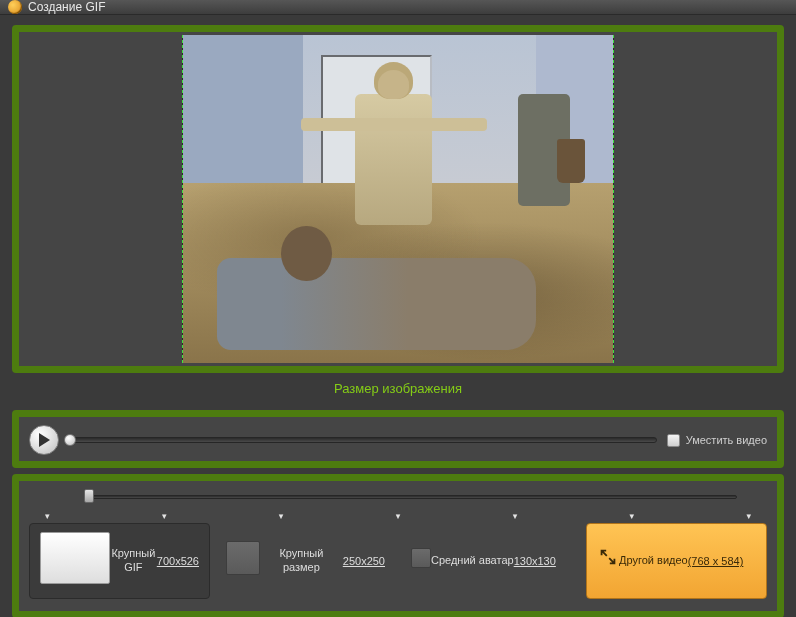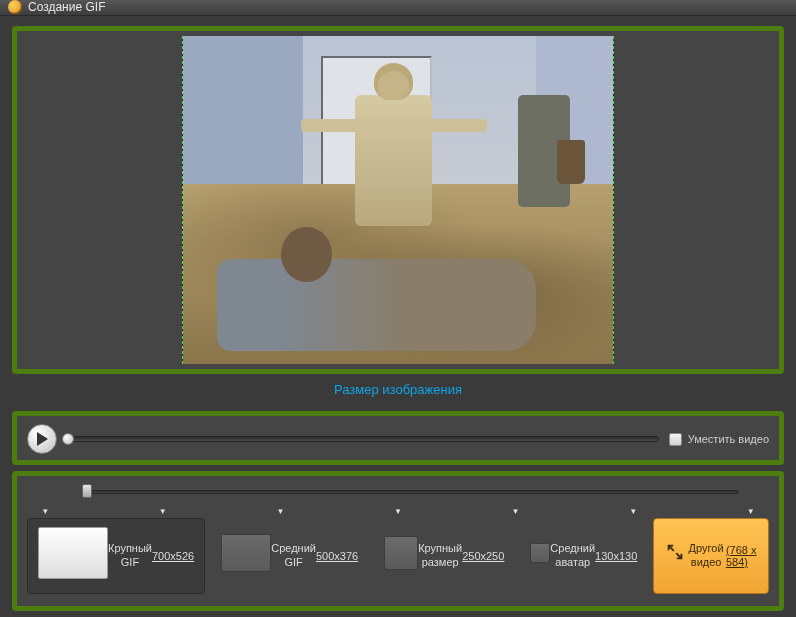--- a/index.html
+++ b/index.html
@@ -30,21 +30,21 @@
   }
   .titlebar .title { color: #e8e8e8; font-size: 12px; }
   .content {
     flex: 1;
     padding: 10px 12px 6px 12px;
     display: flex; flex-direction: column;
     gap: 6px;
   }
   .panel {
     background: #454545;
-    border: 5px solid #4d7c0f;
+    border: 7px solid #4d7c0f;
     border-radius: 4px;
   }
   .preview-panel {
     flex: 0 0 348px;
     display: flex; align-items: center; justify-content: center;
     position: relative;
   }
   .preview-frame {
     width: 432px; height: 328px;
     position: relative;
@@ -90,21 +90,21 @@
     background: linear-gradient(90deg,#7f8790 20%, #8a7d6a 60%);
     border-radius: 14px 30px 30px 14px;
   }
   .p-lying::before { content:""; position:absolute; left:20%; top:-35%; width:16%; height:60%;
     background:#6f5b44; border-radius:50%;
   }
   .section-header {
     text-align: center;
     padding: 2px 0 8px;
     font-size: 13px;
-    color: #0ea5e9;
+    color: #84cc16;
   }
   .controls-panel {
     padding: 8px 10px 6px 10px;
     display: flex; align-items: center; gap: 10px;
   }
   .play-btn {
     width: 30px; height: 30px; border-radius: 50%;
     background: radial-gradient(circle at 35% 30%, #fff, #d9d9d9 60%, #bcbcbc);
     border: 1px solid #7d7d7d;
     display:flex; align-items:center; justify-content:center;
@@ -250,27 +250,20 @@
       <div class="cards" id="cards">
           <div class="card selected-blue">
             <div class="thumb">
               <div class="box" style="width: 70px; height: 52px;"></div>
             </div>
             <div class="label">Крупный GIF</div>
             <div class="sub">700x526</div>
           </div>
           <div class="card ">
             <div class="thumb">
-              <div class="box" style="width: 50px; height: 38px;"></div>
-            </div>
-            <div class="label">Средний GIF</div>
-            <div class="sub">500x376</div>
-          </div>
-          <div class="card ">
-            <div class="thumb">
               <div class="box" style="width: 34px; height: 34px;"></div>
             </div>
             <div class="label">Крупный размер</div>
             <div class="sub">250x250</div>
           </div>
           <div class="card ">
             <div class="thumb">
               <div class="box" style="width: 20px; height: 20px;"></div>
             </div>
             <div class="label">Средний аватар</div>

